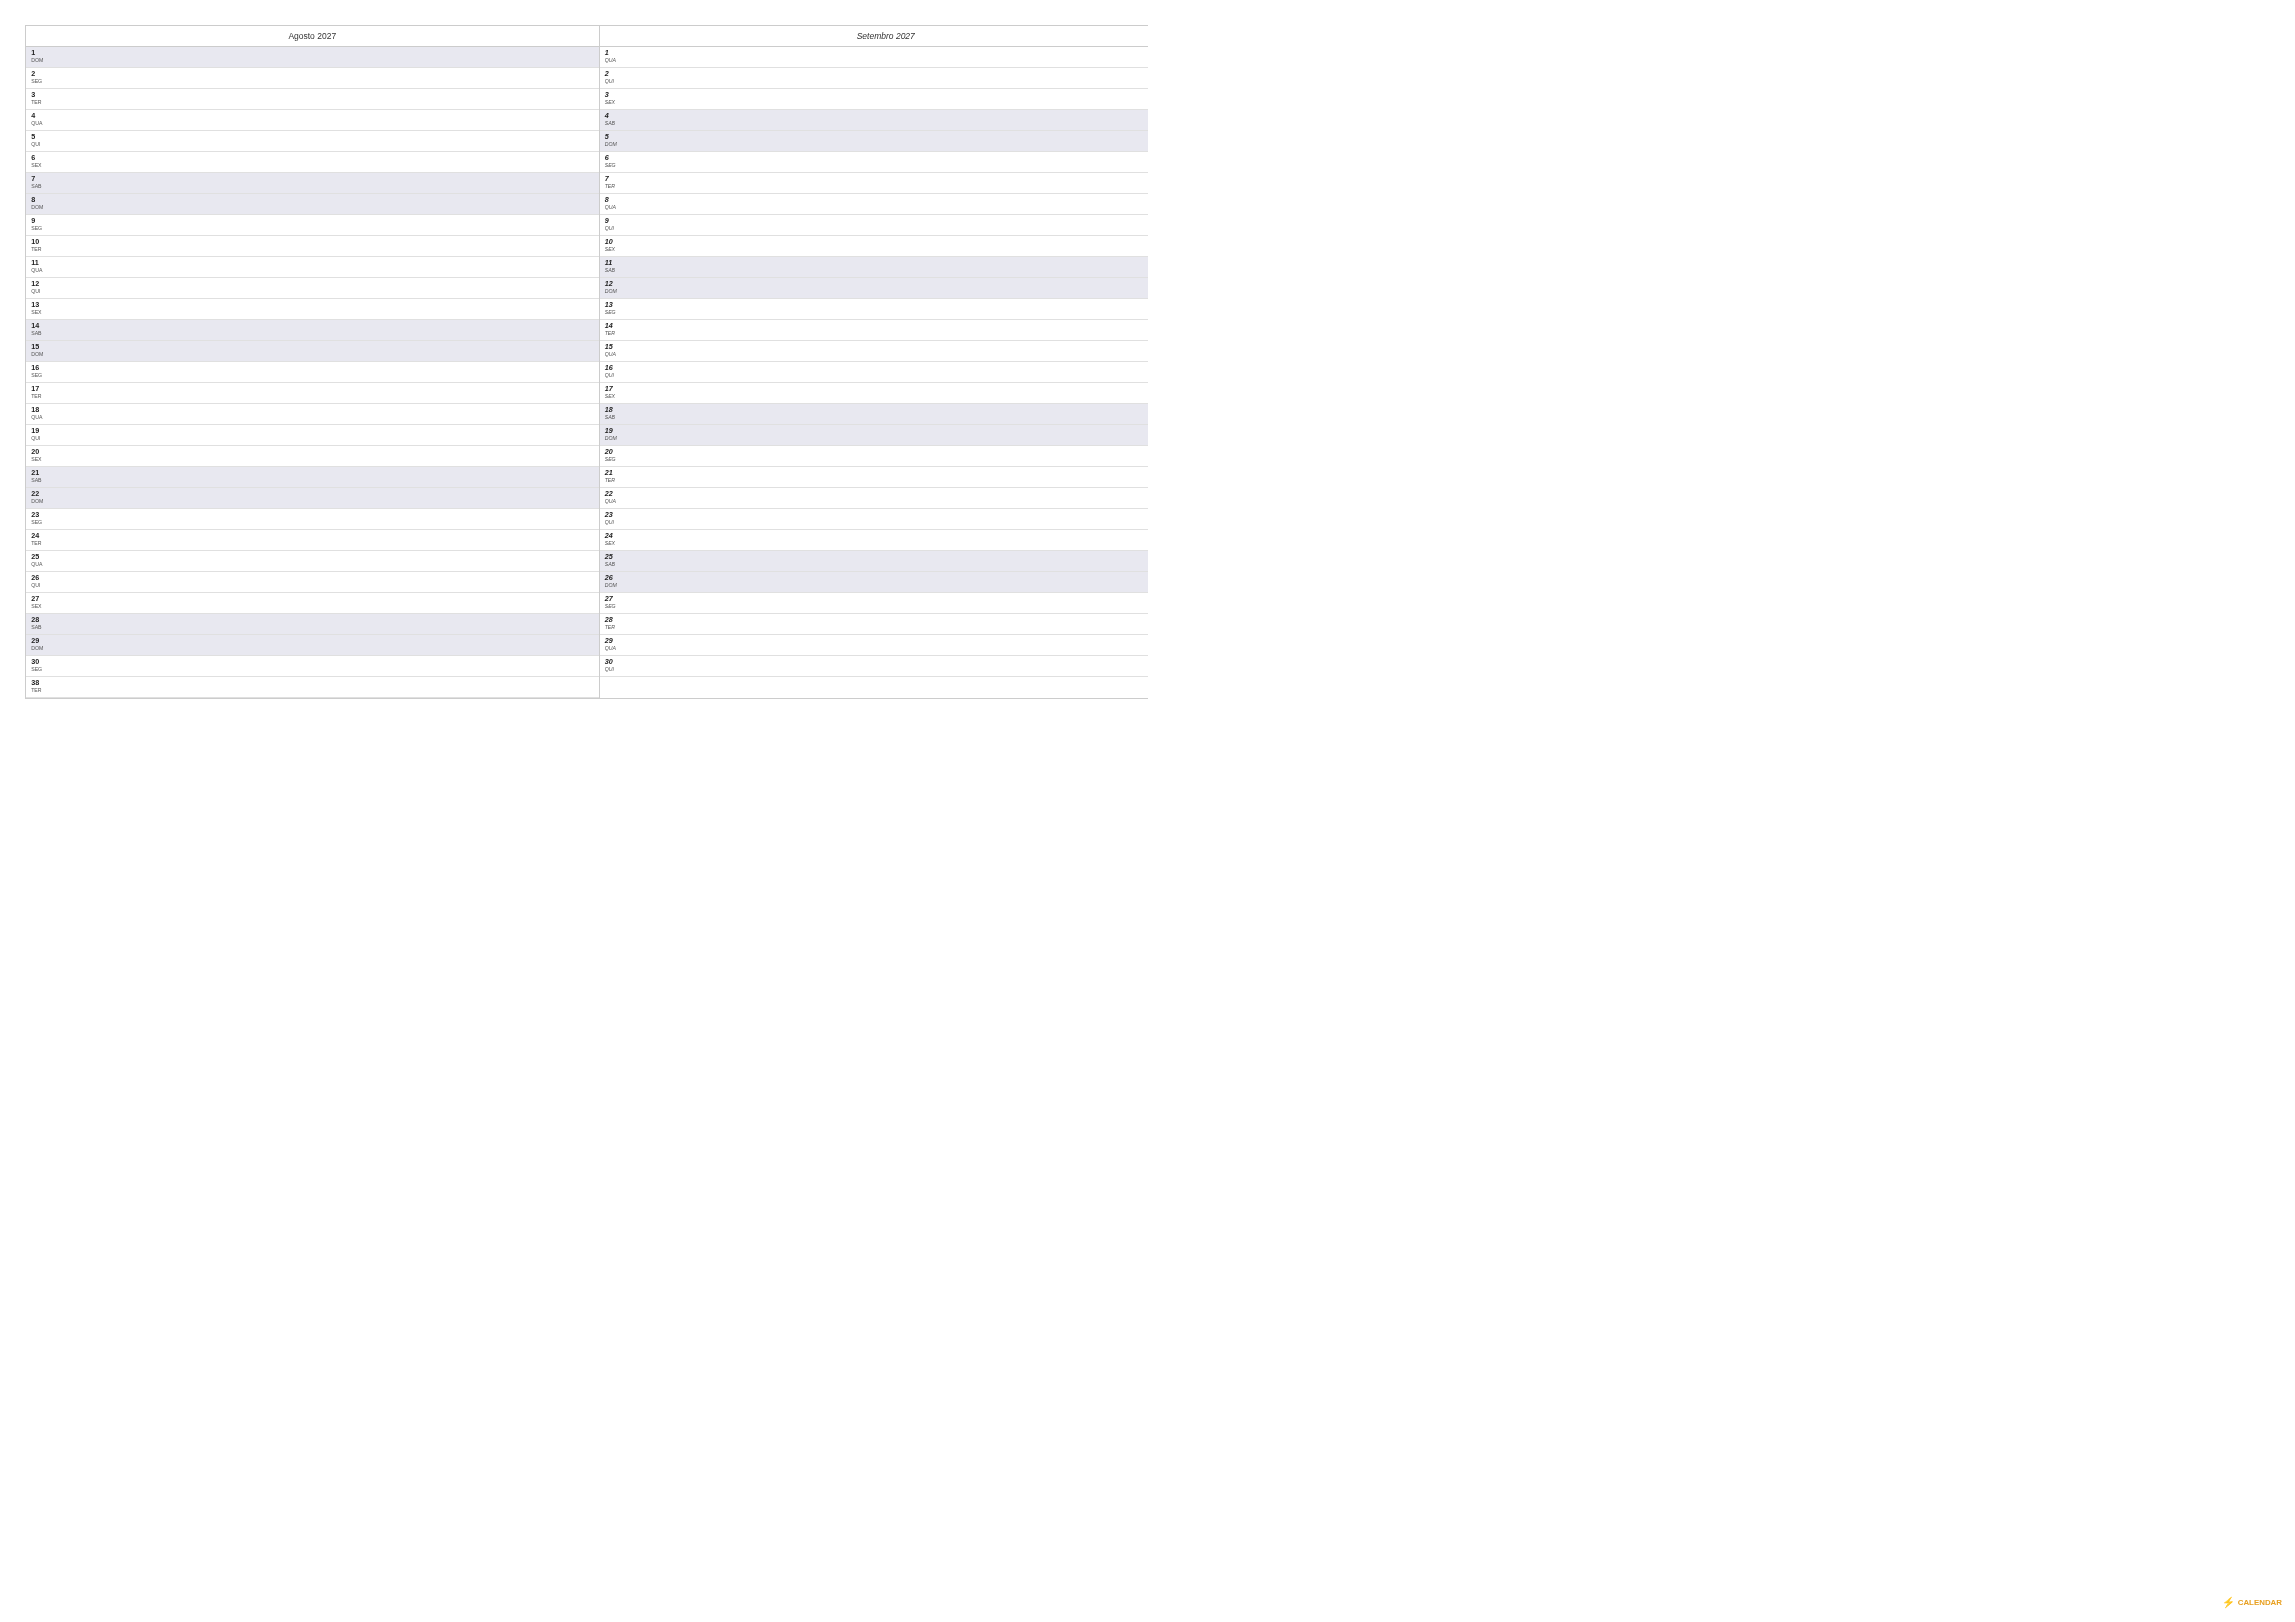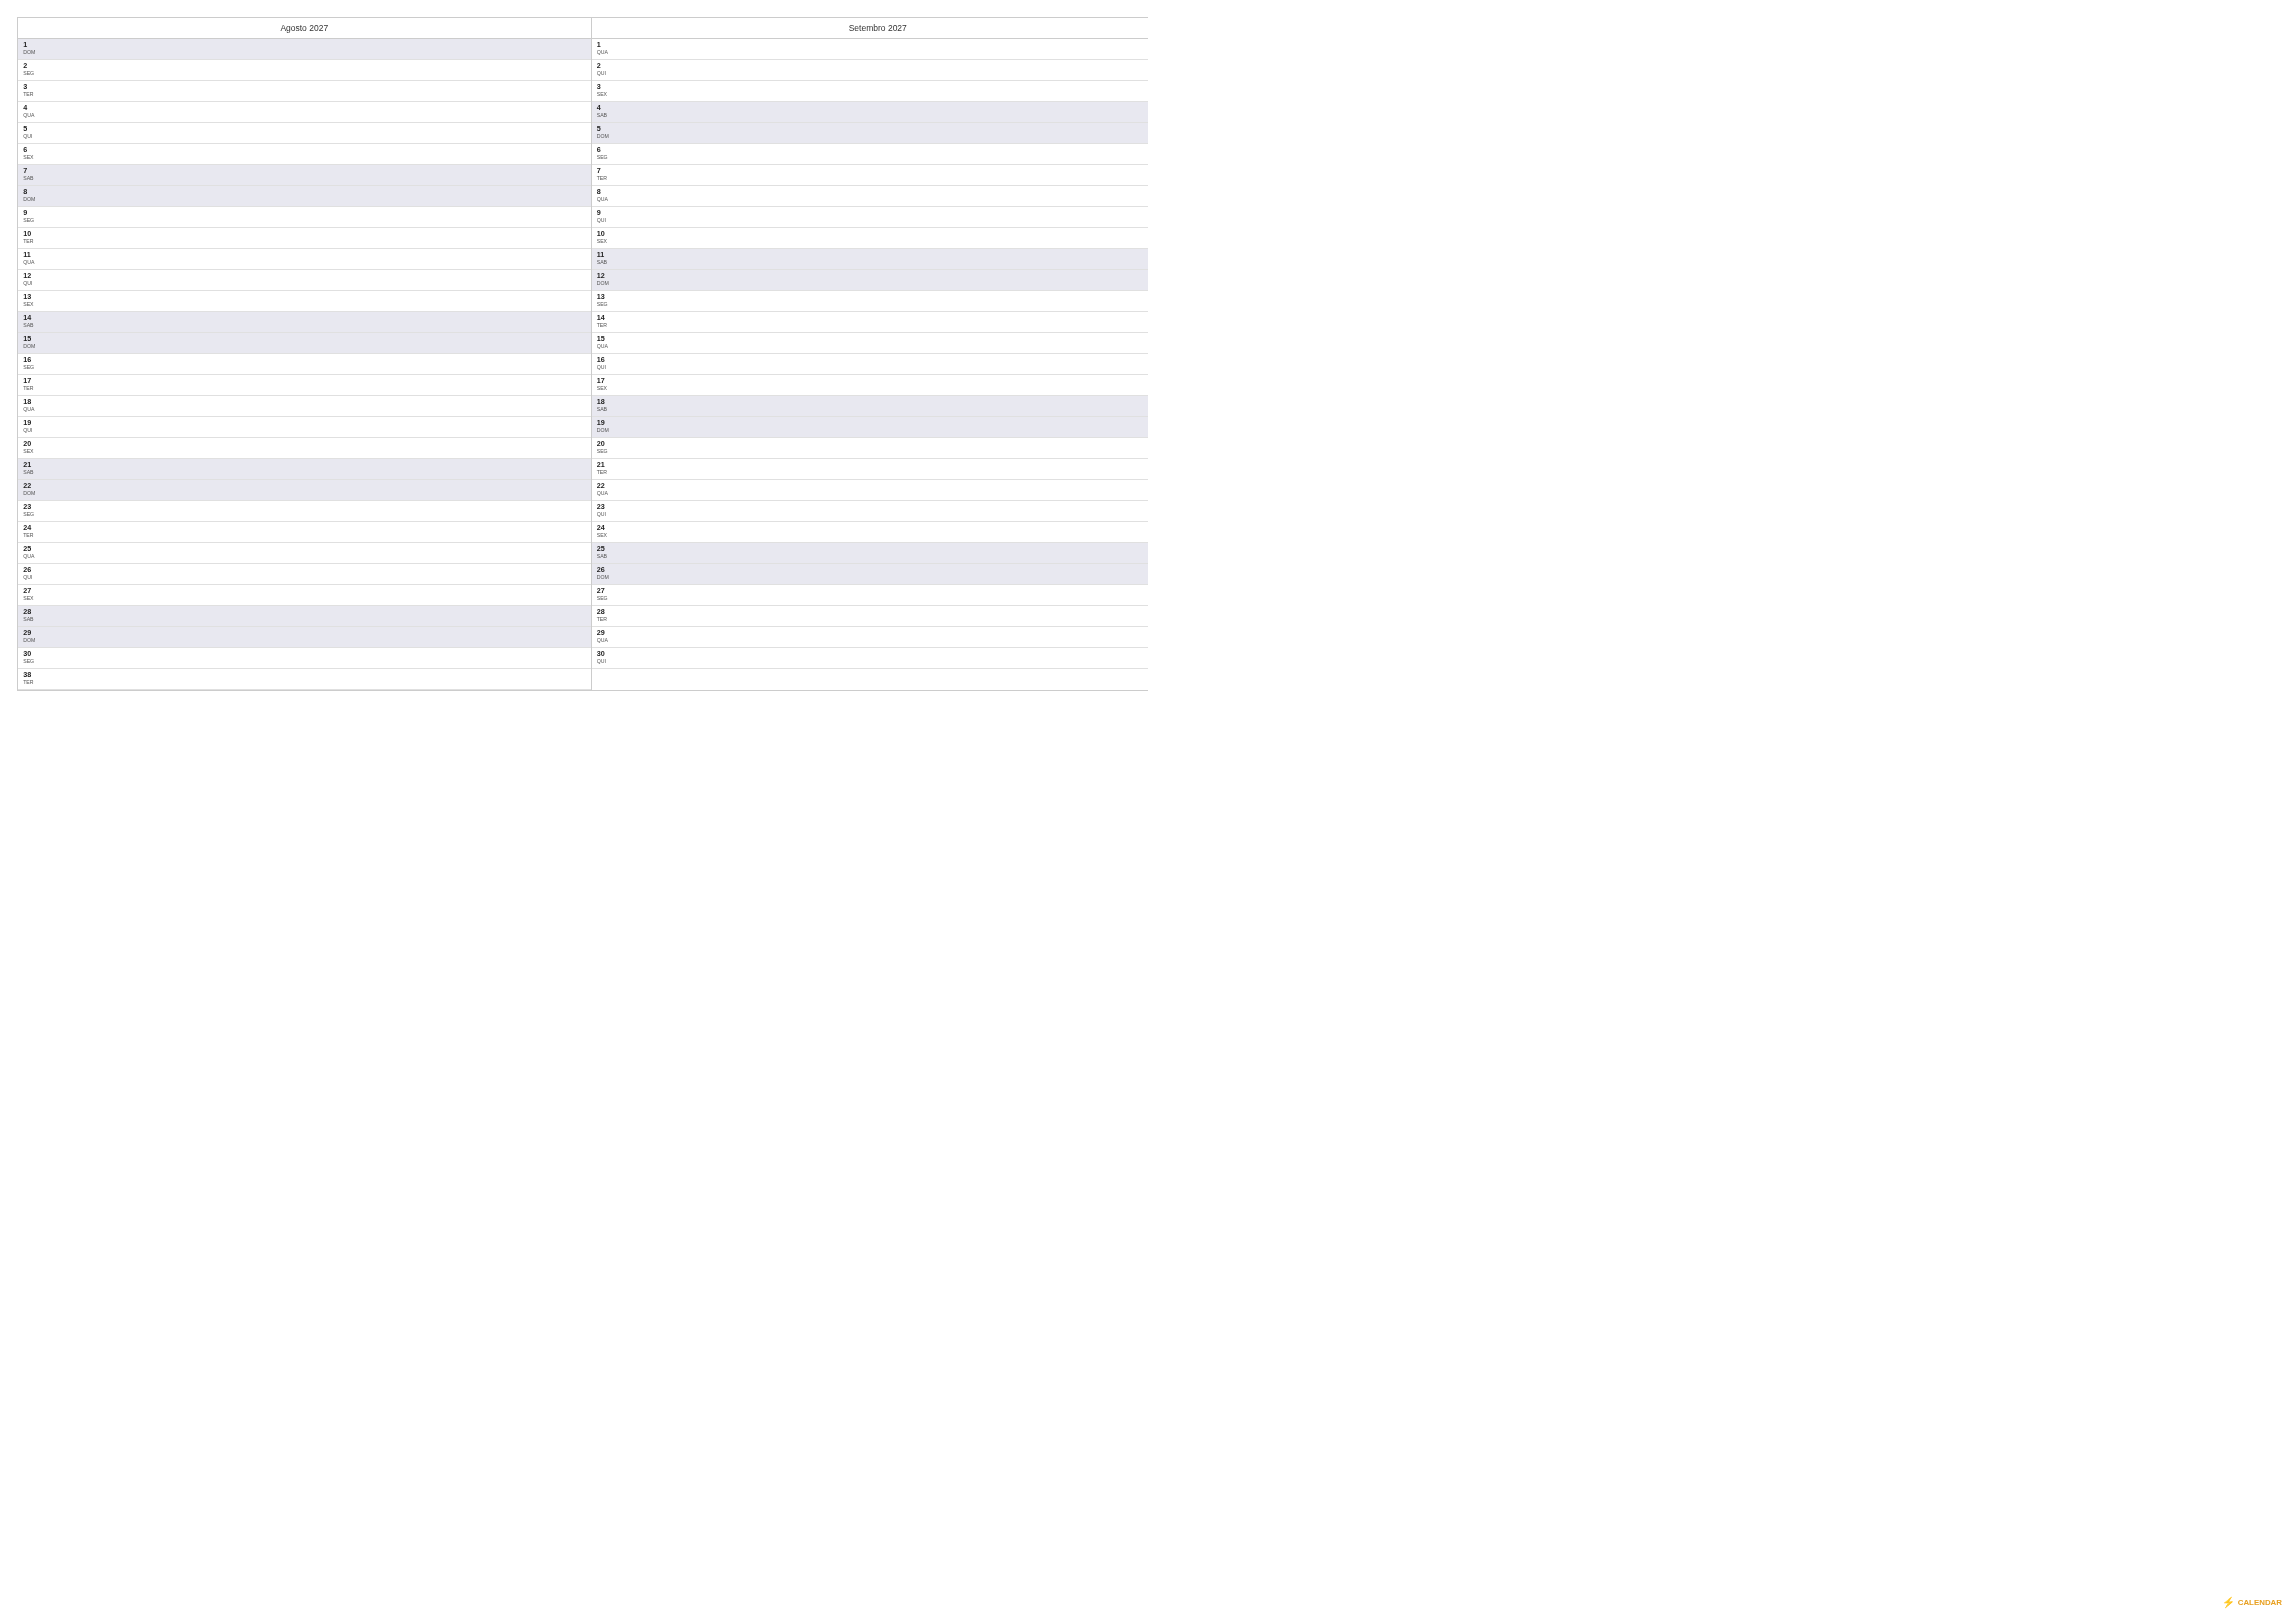--- a/index.html
+++ b/index.html
@@ -9,30 +9,31 @@
       width: 1148px;
       min-height: 811px;
       position: relative;
       overflow-x: hidden;
     }
 
     .calendar-container {
       display: flex;
       width: 100%;
       border: 0.7px solid #ccc;
-      margin: 17px;
+      margin: 25px;
     }
 
     .month-column {
       flex: 1;
       border-right: 0.7px solid #ccc;
     }
 
     .month-column:last-child {
       border-right: none;
+      font-style: italic;
     }
 
     .month-header {
       text-align: center;
       padding: 5.2px 0;
       font-size: 8.5px;
       color: #333;
       border-bottom: 0.7px solid #ccc;
       background: #fff;
     }

